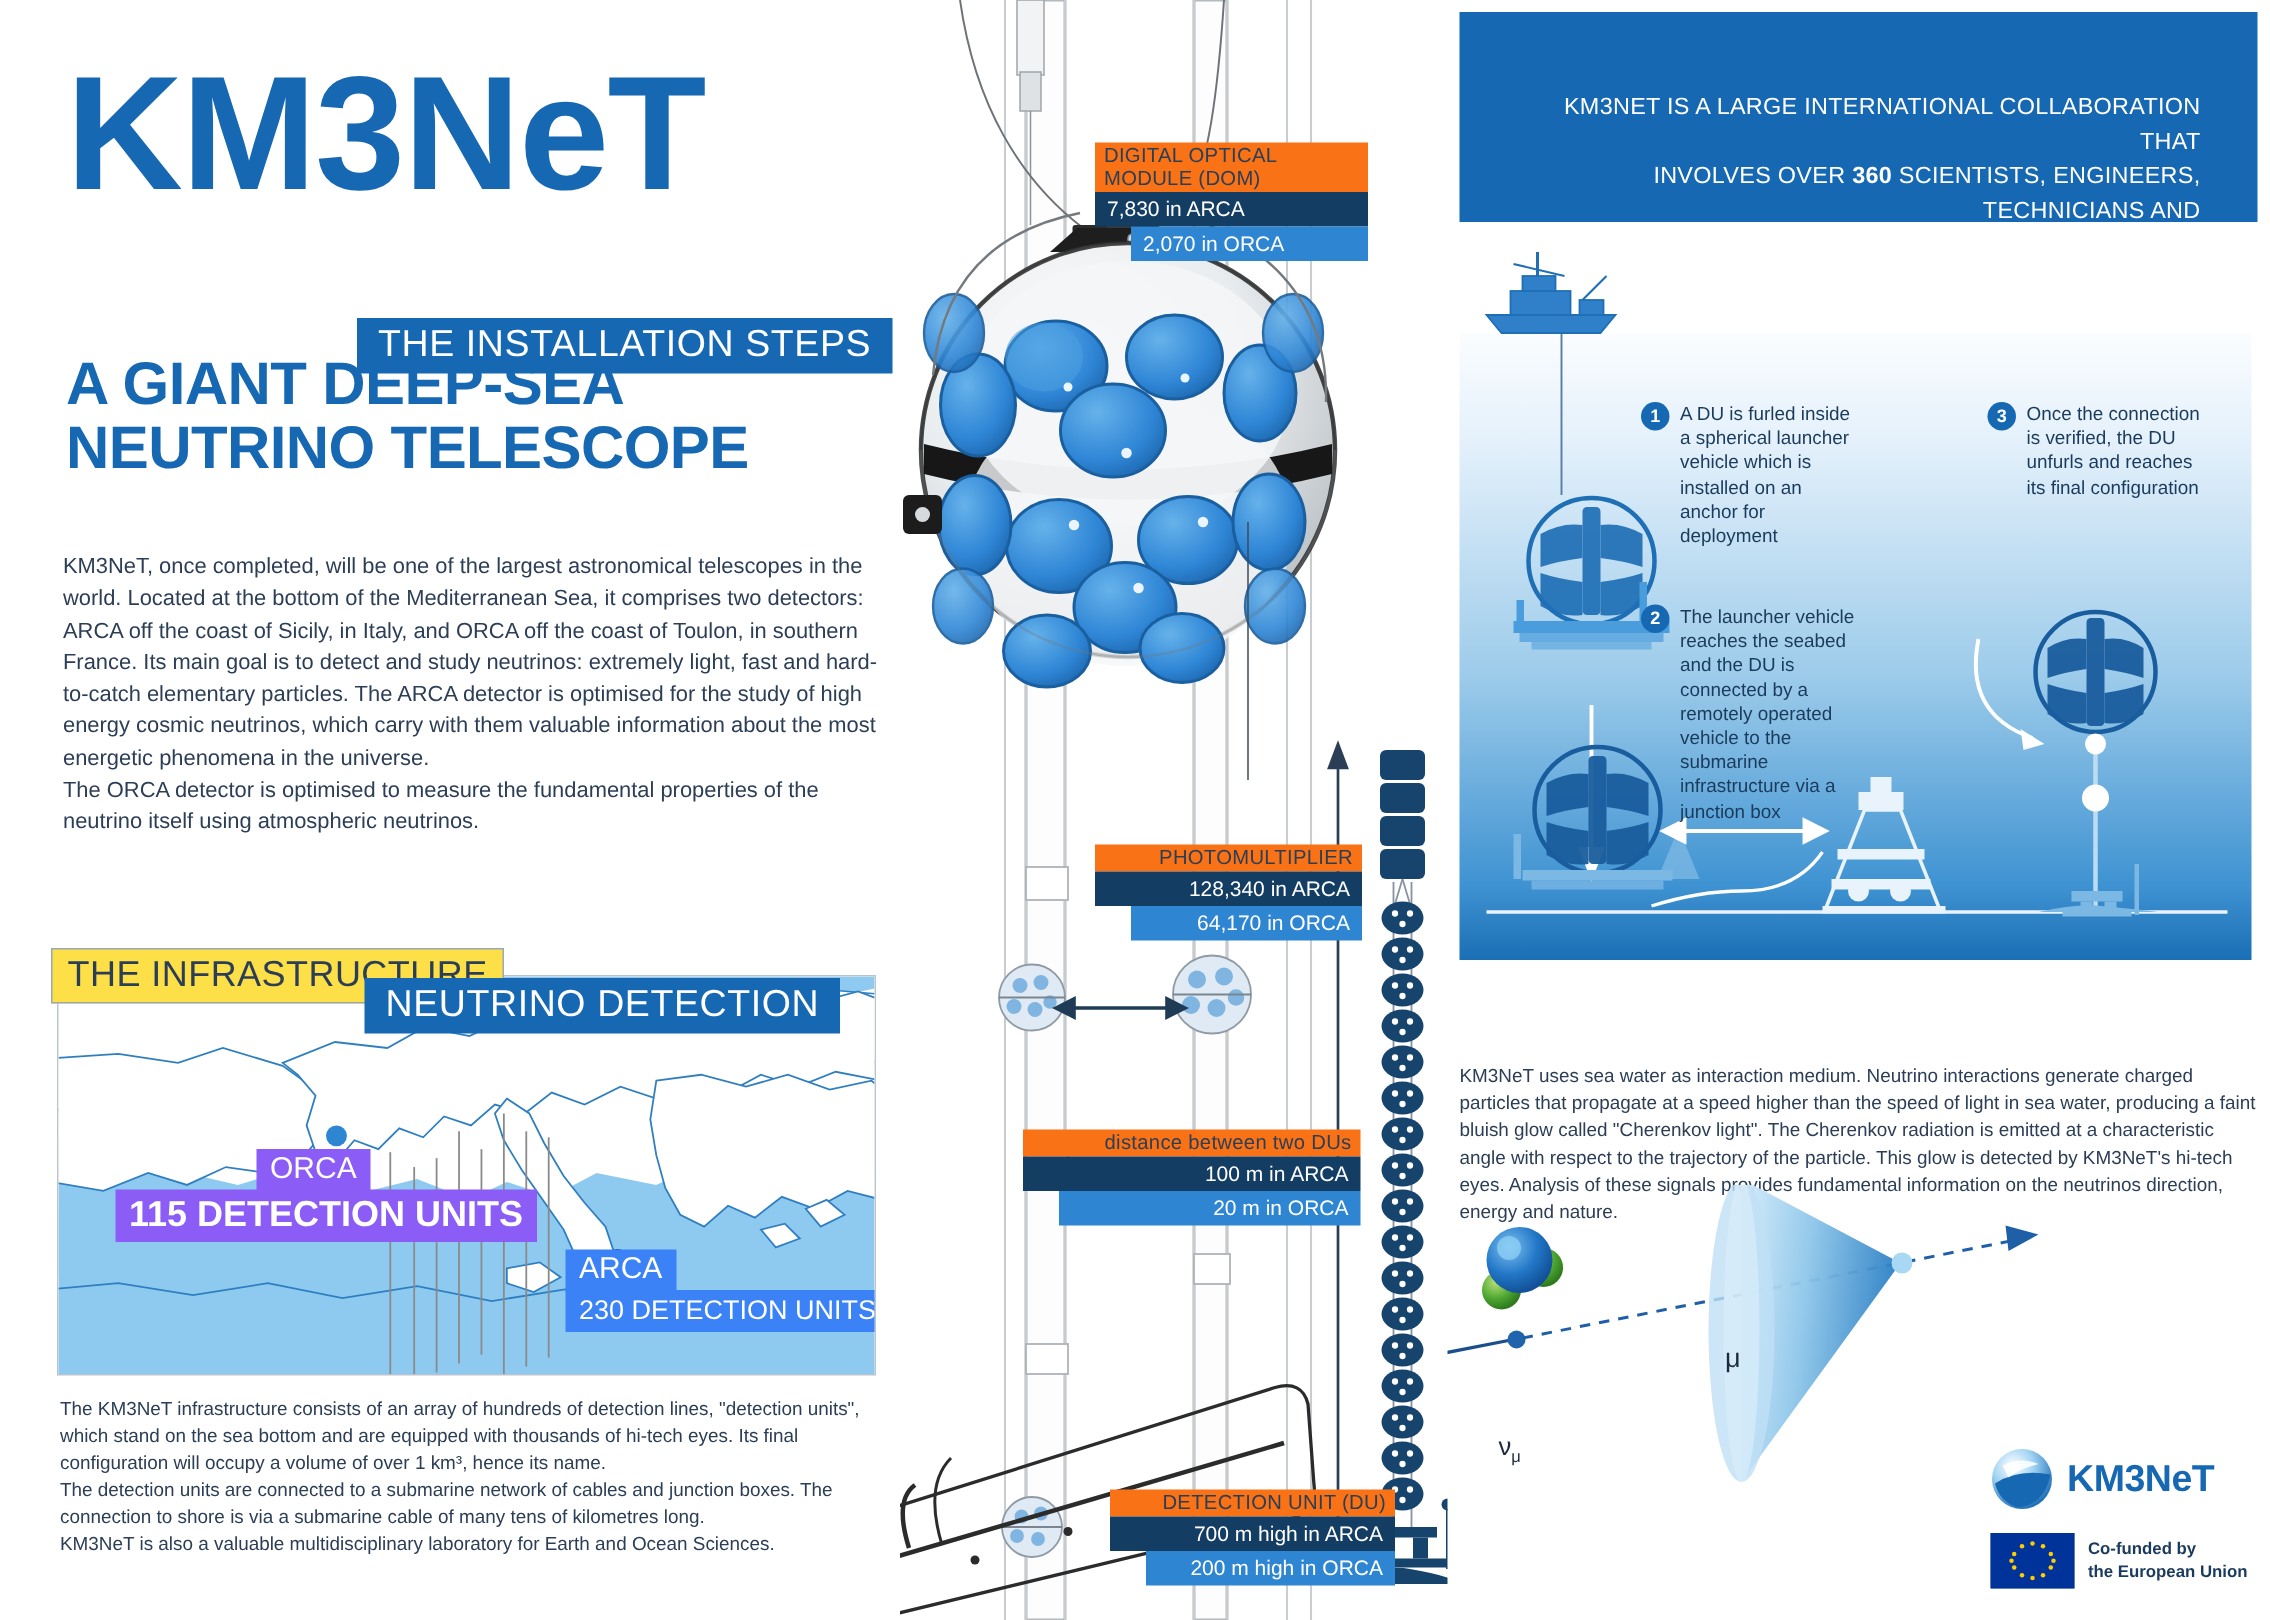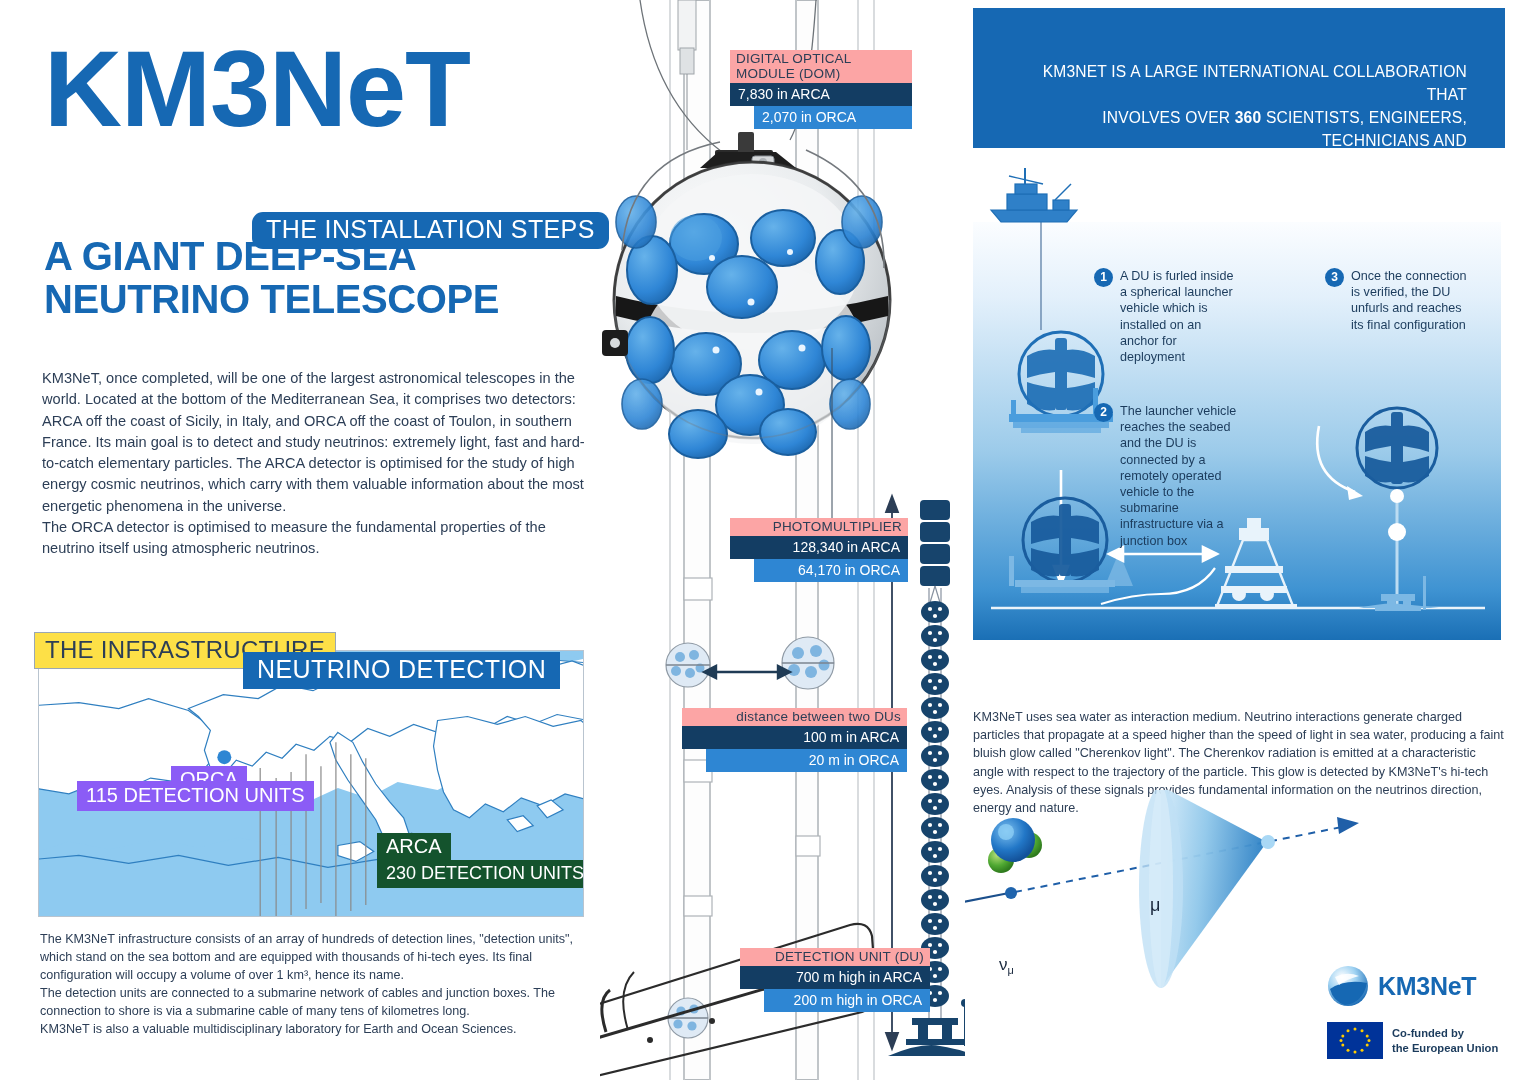--- a/index.html
+++ b/index.html
@@ -40,41 +40,41 @@
     font-size:24px; color:#2c3e56; letter-spacing:0.3px;
     font-stretch:condensed;
   }
   .map-box {
     position:absolute; left:0; top:18px; width:546px; height:267px;
     border:1px solid #b9c4cf; background:#ffffff; overflow:hidden;
   }
   .map-svg { position:absolute; inset:0; width:100%; height:100%; }
 
   .tag { position:absolute; color:#fff; white-space:nowrap; font-stretch:condensed; }
-  .tag-dark { background:#14532d; }
+  .tag-dark { background:#3b82f6; }
   .tag-mid  { background:#8b5cf6; }
 
   .orca-name  { left:132px; top:115px; font-size:20px; padding:2px 9px 3px; }
-  .orca-units { left:38px;  top:130px; font-size:20px; padding:3px 9px 4px; }
+  .orca-units { left:38px;  top:142px; font-size:24px; padding:3px 9px 4px;font-weight:bold; }
   .arca-name  { left:338px; top:182px; font-size:20px; padding:2px 9px 3px; }
   .arca-units { left:338px; top:209px; font-size:18px; padding:3px 9px 4px; }
 
   .infra-text {
     position:absolute; left:40px; top:930px; width:552px;
     font-size:12.6px; line-height:18.1px; color:#2c3e56;
   }
 
   
   .center-col { position:absolute; left:600px; top:0; width:365px; height:1080px; }
   .center-svg { position:absolute; left:0; top:0; width:365px; height:1080px; }
 
   .callout { position:absolute; }
   .callout .cap {
     font-size:13.5px; color:#2c3e56; letter-spacing:0.2px;
-    padding:1px 6px 2px; background:#fca5a5; display:block; font-stretch:condensed;
+    padding:1px 6px 2px; background:#f97316; display:block; font-stretch:condensed;margin-top:45px;
   }
   .callout .row {
     color:#fff; font-size:14px; padding:3px 8px 4px; display:block;
     white-space:nowrap; font-stretch:condensed;
   }
   .callout .r-dark { background:#133d63; }
   .callout .r-lite { background:#2e86d3;margin-left:24px; }
   .callout.right-align .cap,
   .callout.right-align .row { text-align:right; }
 
@@ -101,21 +101,21 @@
     background:linear-gradient(180deg,#fbfdff 0%,#e3f0fb 18%,#9ccbea 55%,#3f93d2 88%,#1a6fb5 100%);
     overflow:hidden;
   }
   .steps-svg { position:absolute; inset:0; width:100%; height:100%; }
 
   .section-head {
     position:absolute; background:#1668b3; color:#fff;
     font-size:25px; letter-spacing:0.4px; padding:3px 14px 5px;
     font-stretch:condensed; z-index:9; white-space:nowrap;
   }
-  .head-install { left:252px; top:212px;border-radius:11px; }
+  .head-install { left:238px; top:212px; }
   .head-neutrino{ left:243px; top:652px; }
 
   .step {
     position:absolute; width:120px; color:#1b3b5c;
     font-size:12.6px; line-height:16.2px;
   }
   .step .num {
     position:absolute; left:-26px; top:0px;
     width:19px; height:19px; border-radius:50%;
     background:#1668b3; color:#fff; font-size:12px; font-weight:700;

